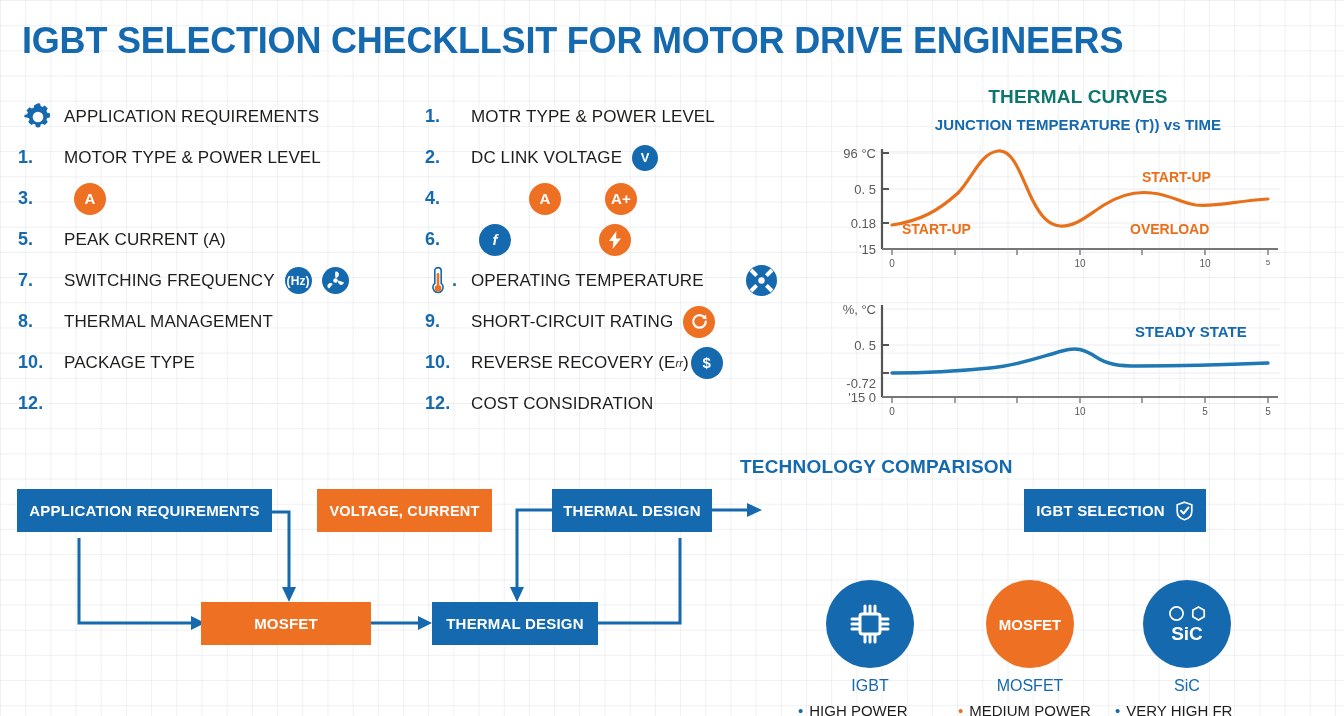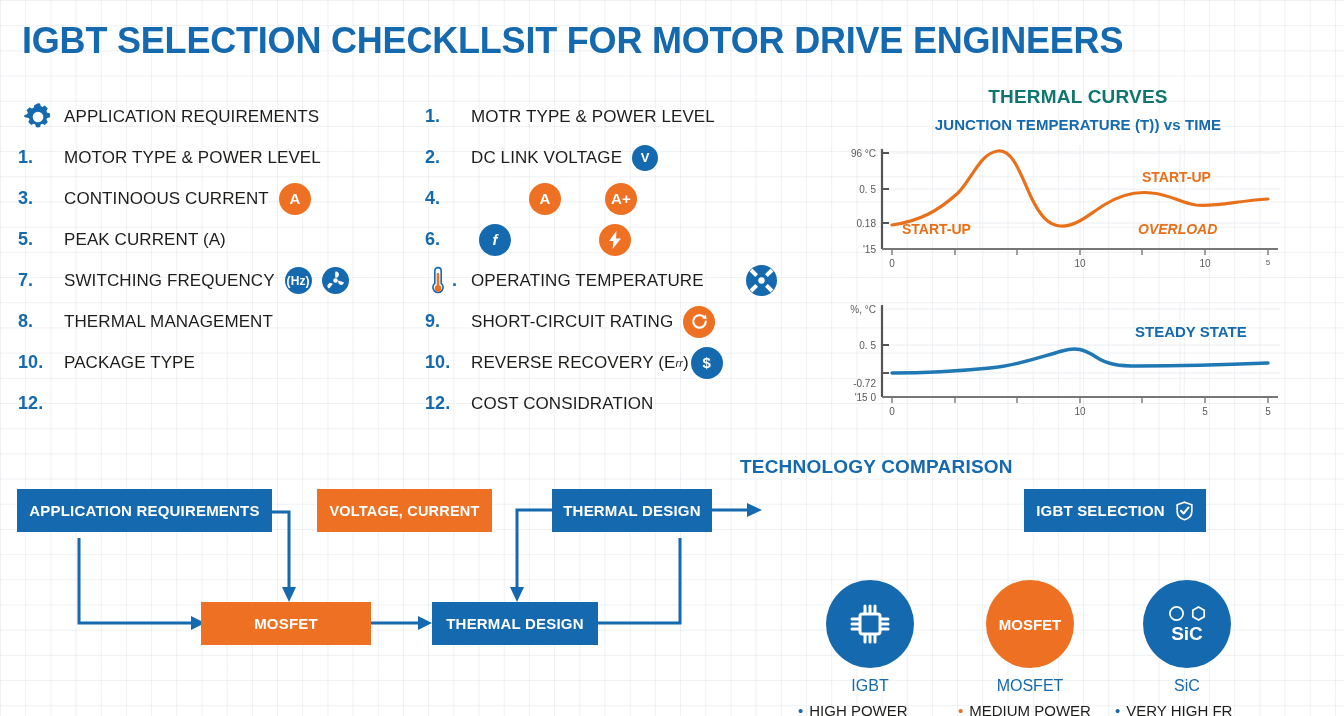--- a/index.html
+++ b/index.html
@@ -87,21 +87,21 @@
     text-align:center;font-size:19px;font-weight:bold;color:#0f766e;
     letter-spacing:.2px;margin-left:-20px;
   }
   #chart-sub{
     text-align:center;font-size:15px;font-weight:bold;color:#1569ae;
     margin-top:8px;margin-left:-20px;letter-spacing:.1px;
   }
   .plot{position:relative;}
   .ylab{
     position:absolute;right:100%;margin-right:4px;
-    font-size:10px;color:#5a5a58;white-space:nowrap;
+    font-size:13px;color:#5a5a58;white-space:nowrap;
     transform:translateY(-50%);
   }
   .xlab{
     position:absolute;top:100%;margin-top:3px;
     font-size:10px;color:#5a5a58;transform:translateX(-50%);
   }
   .curvelabel{
     position:absolute;font-size:14px;font-weight:bold;white-space:nowrap;
   }
 
@@ -166,21 +166,20 @@
       <span class="txt">APPLICATION REQUIREMENTS</span>
     </div>
 
     <div class="row">
       <span class="num">1.</span>
       <span class="txt">MOTOR TYPE &amp; POWER LEVEL</span>
     </div>
 
     <div class="row">
       <span class="num">3.</span>
-      <span class="txt">CONTINOOUS CURRENT</span>
       <span class="after">
         <span class="badge b-or lg">A</span>
       </span>
     </div>
 
     <div class="row">
       <span class="num">5.</span>
       <span class="txt">PEAK CURRENT (A)</span>
     </div>
 
@@ -340,21 +339,21 @@
       <span class="ylab" style="top:78px;">0.18</span>
       <span class="ylab" style="top:104px;">'15</span>
 
       <span class="xlab" style="left:12px;">0</span>
       <span class="xlab" style="left:200px;">10</span>
       <span class="xlab" style="left:325px;">10</span>
       <span class="xlab" style="left:388px;font-size:8px;">5</span>
 
       <span class="curvelabel orange" style="left:22px;top:76px;">START-UP</span>
       <span class="curvelabel orange" style="left:262px;top:24px;">START-UP</span>
-      <span class="curvelabel orange" style="left:258px;top:76px;font-style:italic;">OVERLOAD</span>
+      <span class="curvelabel orange" style="left:250px;top:76px;">OVERLOAD</span>
     </div>
 
     <div class="plot" id="plot2" style="position:relative;margin-top:48px;margin-left:42px;width:400px;height:100px;">
       <svg width="400" height="102" viewBox="0 0 400 102" style="display:block;">
         <line x1="0" y1="6" x2="400" y2="6" stroke="#e9ecf1" stroke-width="1"></line>
         <line x1="0" y1="42" x2="400" y2="42" stroke="#e9ecf1" stroke-width="1"></line>
         <line x1="0" y1="70" x2="400" y2="70" stroke="#e9ecf1" stroke-width="1"></line>
         <line x1="100" y1="0" x2="100" y2="94" stroke="#eceff3" stroke-width="1"></line>
         <line x1="200" y1="0" x2="200" y2="94" stroke="#eceff3" stroke-width="1"></line>
         <line x1="300" y1="0" x2="300" y2="94" stroke="#eceff3" stroke-width="1"></line>

